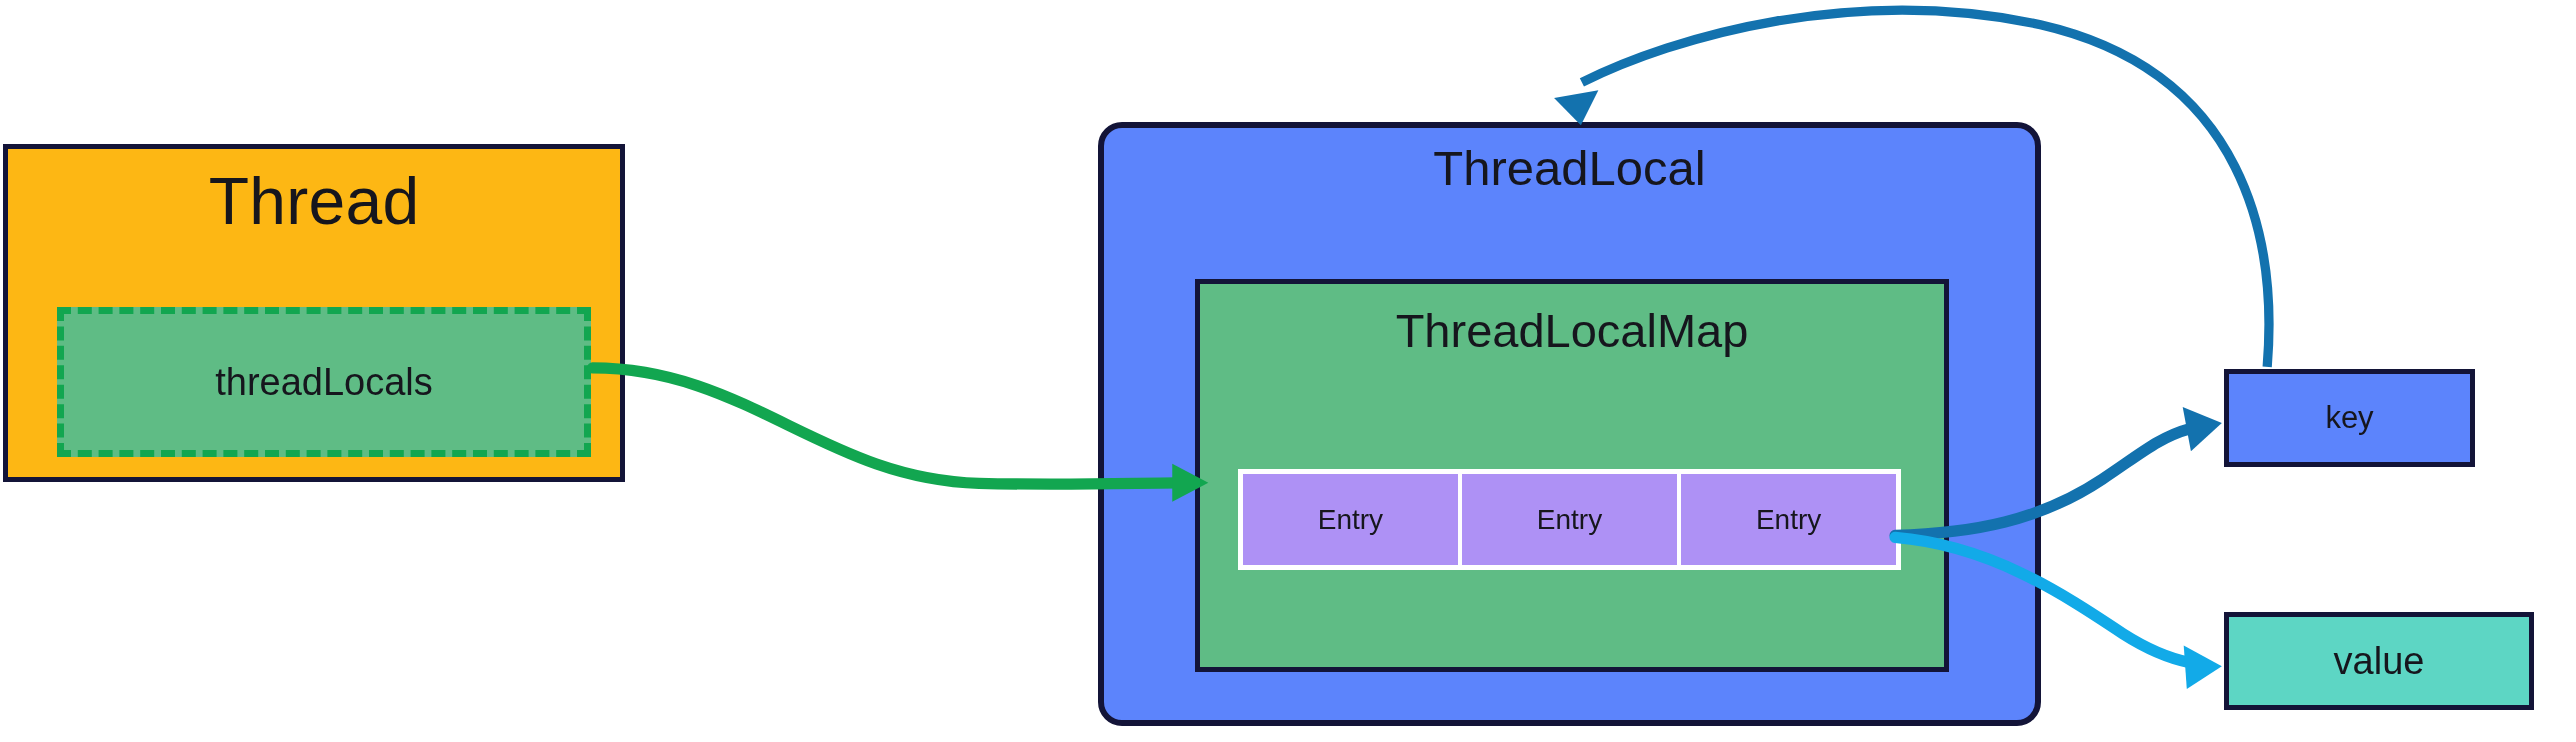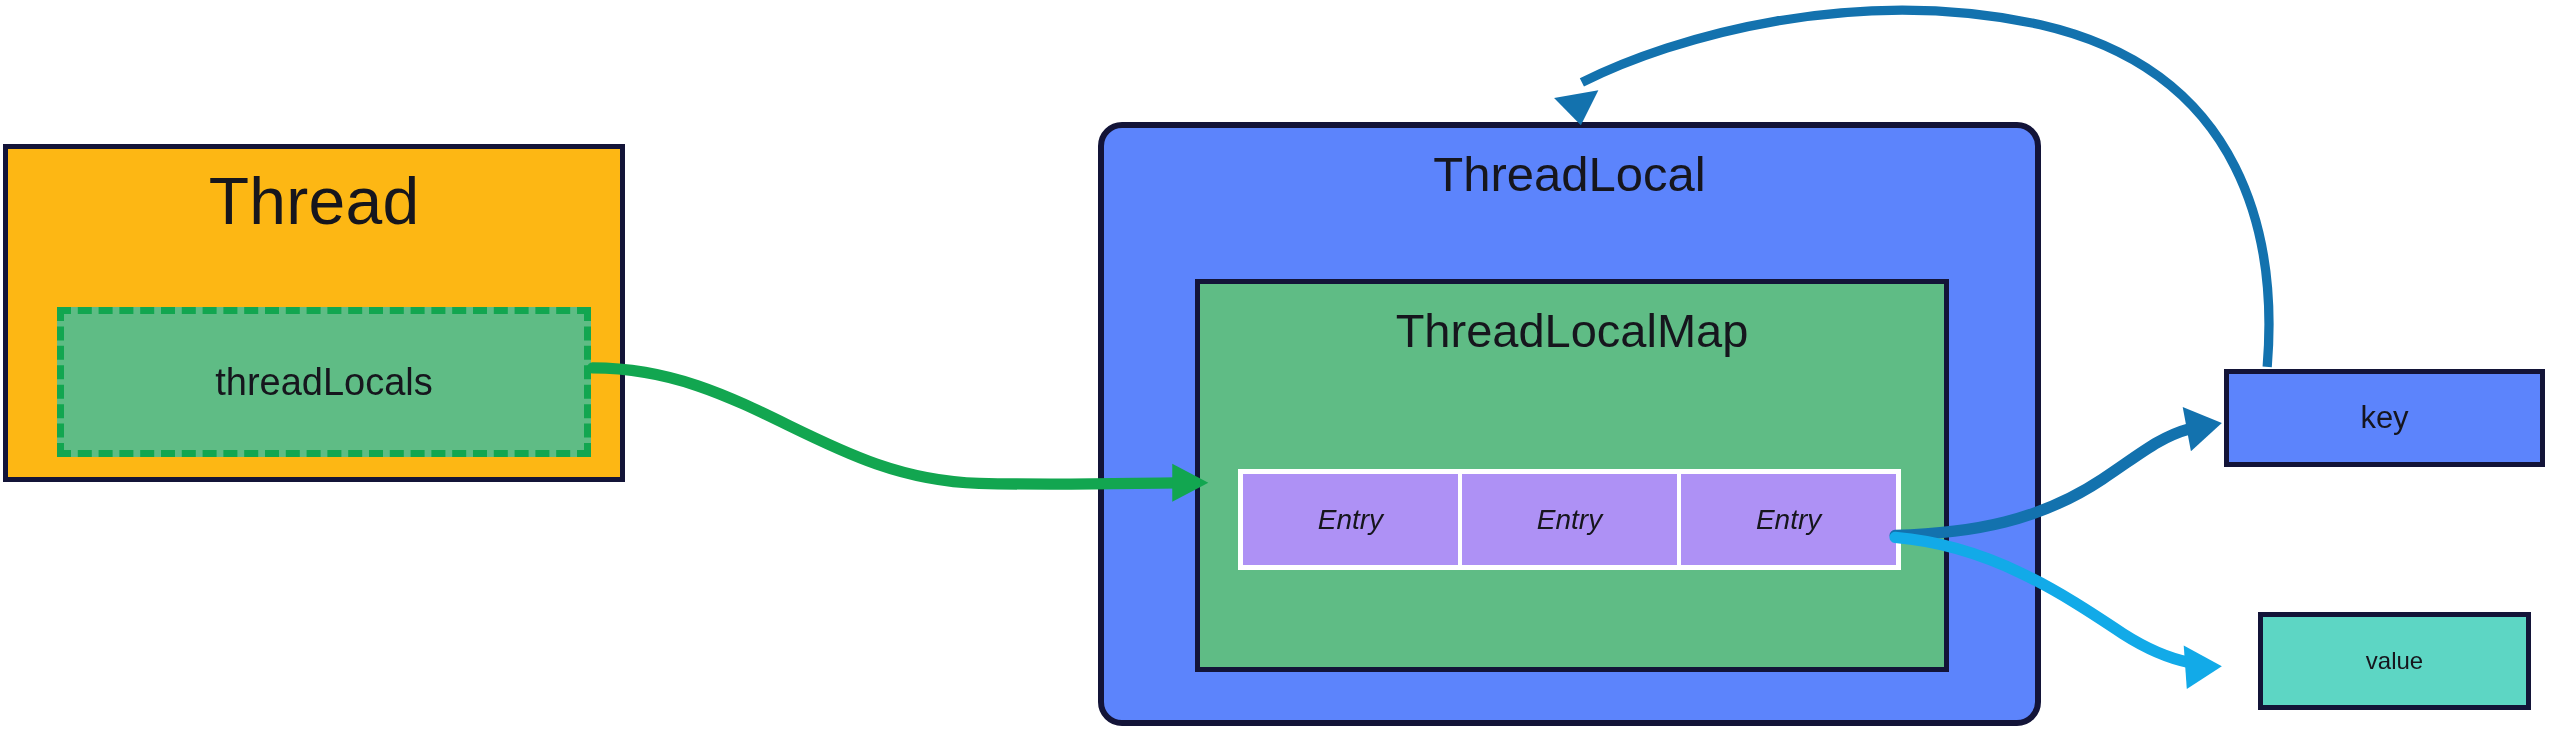--- a/index.html
+++ b/index.html
@@ -56,21 +56,21 @@
   #threadlocal-box {
     left: 1098px; top: 122px;
     width: 943px; height: 604px;
     background: #5C84FC;
     border: 6.7px solid #131438;
     border-radius: 24px;
     align-items: flex-start;
     justify-content: center;
   }
   #threadlocal-title {
-    margin-top: 22px;
+    margin-top: 16px;
     font-size: 49px;
     line-height: 1;
   }
 
   
   #threadlocalmap-box {
     left: 1195px; top: 279px;
     width: 754px; height: 393px;
     background: #5FBC85;
     border: 5.7px solid #131438;
@@ -96,40 +96,38 @@
     z-index: 3;
   }
   .entry-cell {
     flex: 1 1 0;
     background: #AE91F5;
     display: flex;
     align-items: center;
     justify-content: center;
     font-size: 28px;
     color: #16161d;
-    font-style: italic;
   }
 
   
   #key-box {
     left: 2224px; top: 369px;
-    width: 321px; height: 98px;
+    width: 251px; height: 98px;
     background: #5C84FC;
     border: 5.7px solid #131438;
     font-size: 31px;
   }
 
   
   #value-box {
     left: 2224px; top: 612px;
-    width: 273px; height: 98px;
+    width: 310px; height: 98px;
     background: #5DD6C4;
     border: 5.7px solid #131438;
-    font-size: 24px;
-    margin-left: 34px;
+    font-size: 38px;
   }
 
   
   #arrows {
     position: absolute;
     left: 0; top: 0;
     width: 3002px; height: 743px;
     z-index: 4;
     pointer-events: none;
   }

